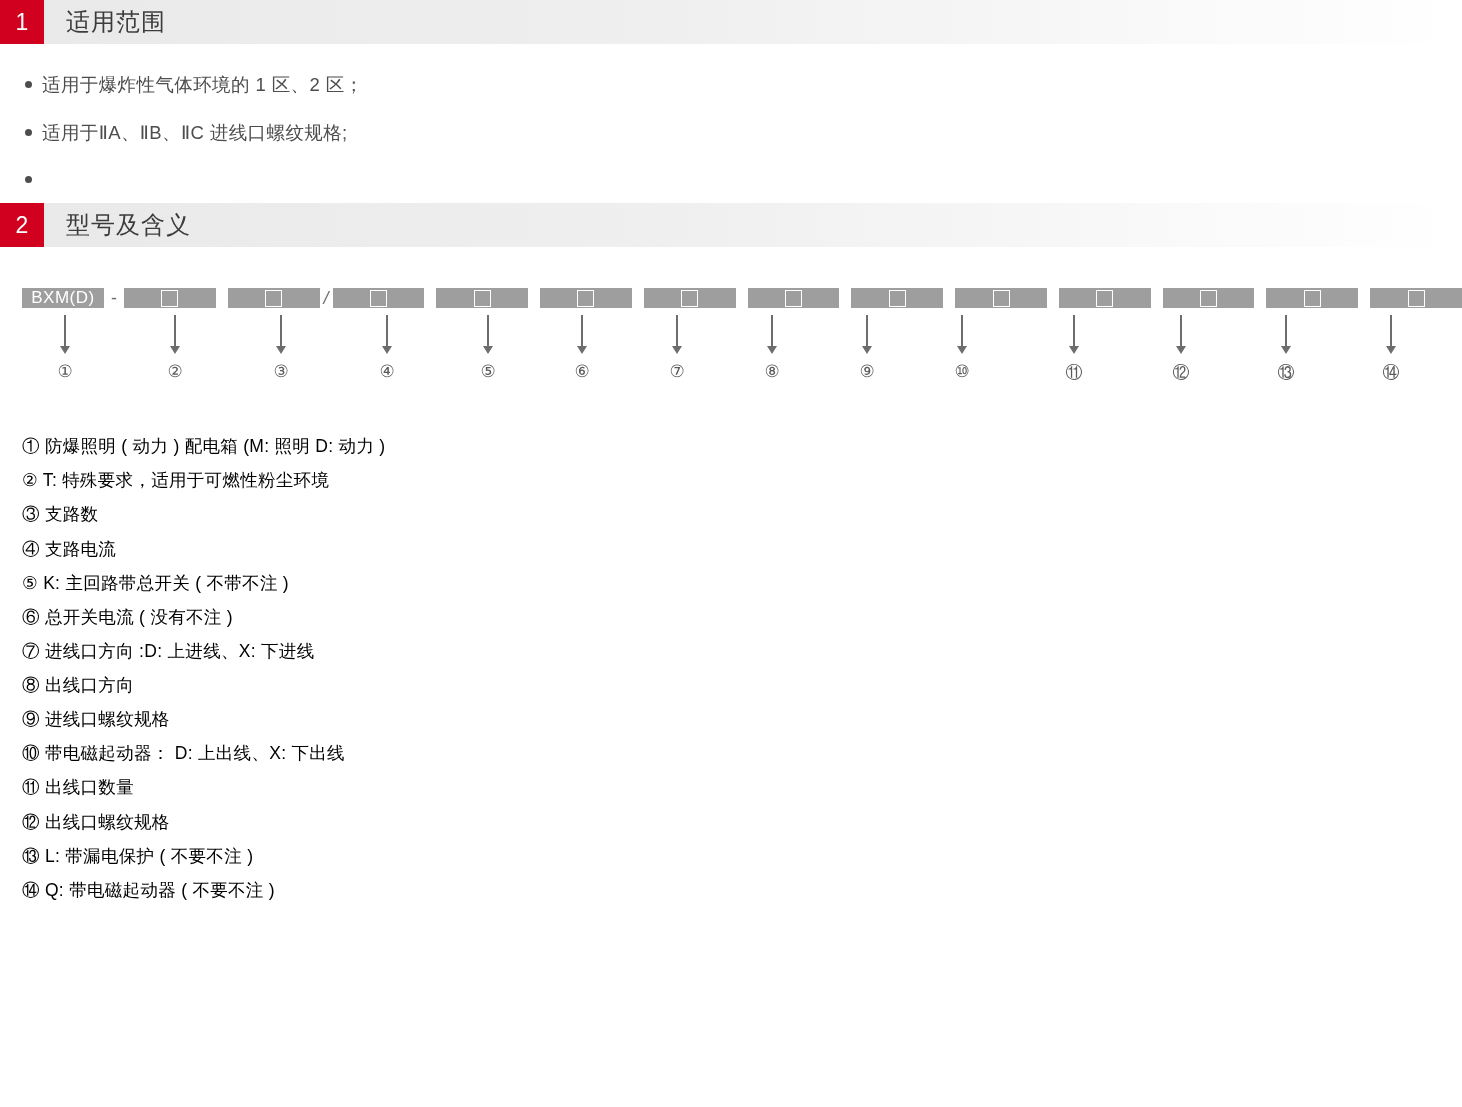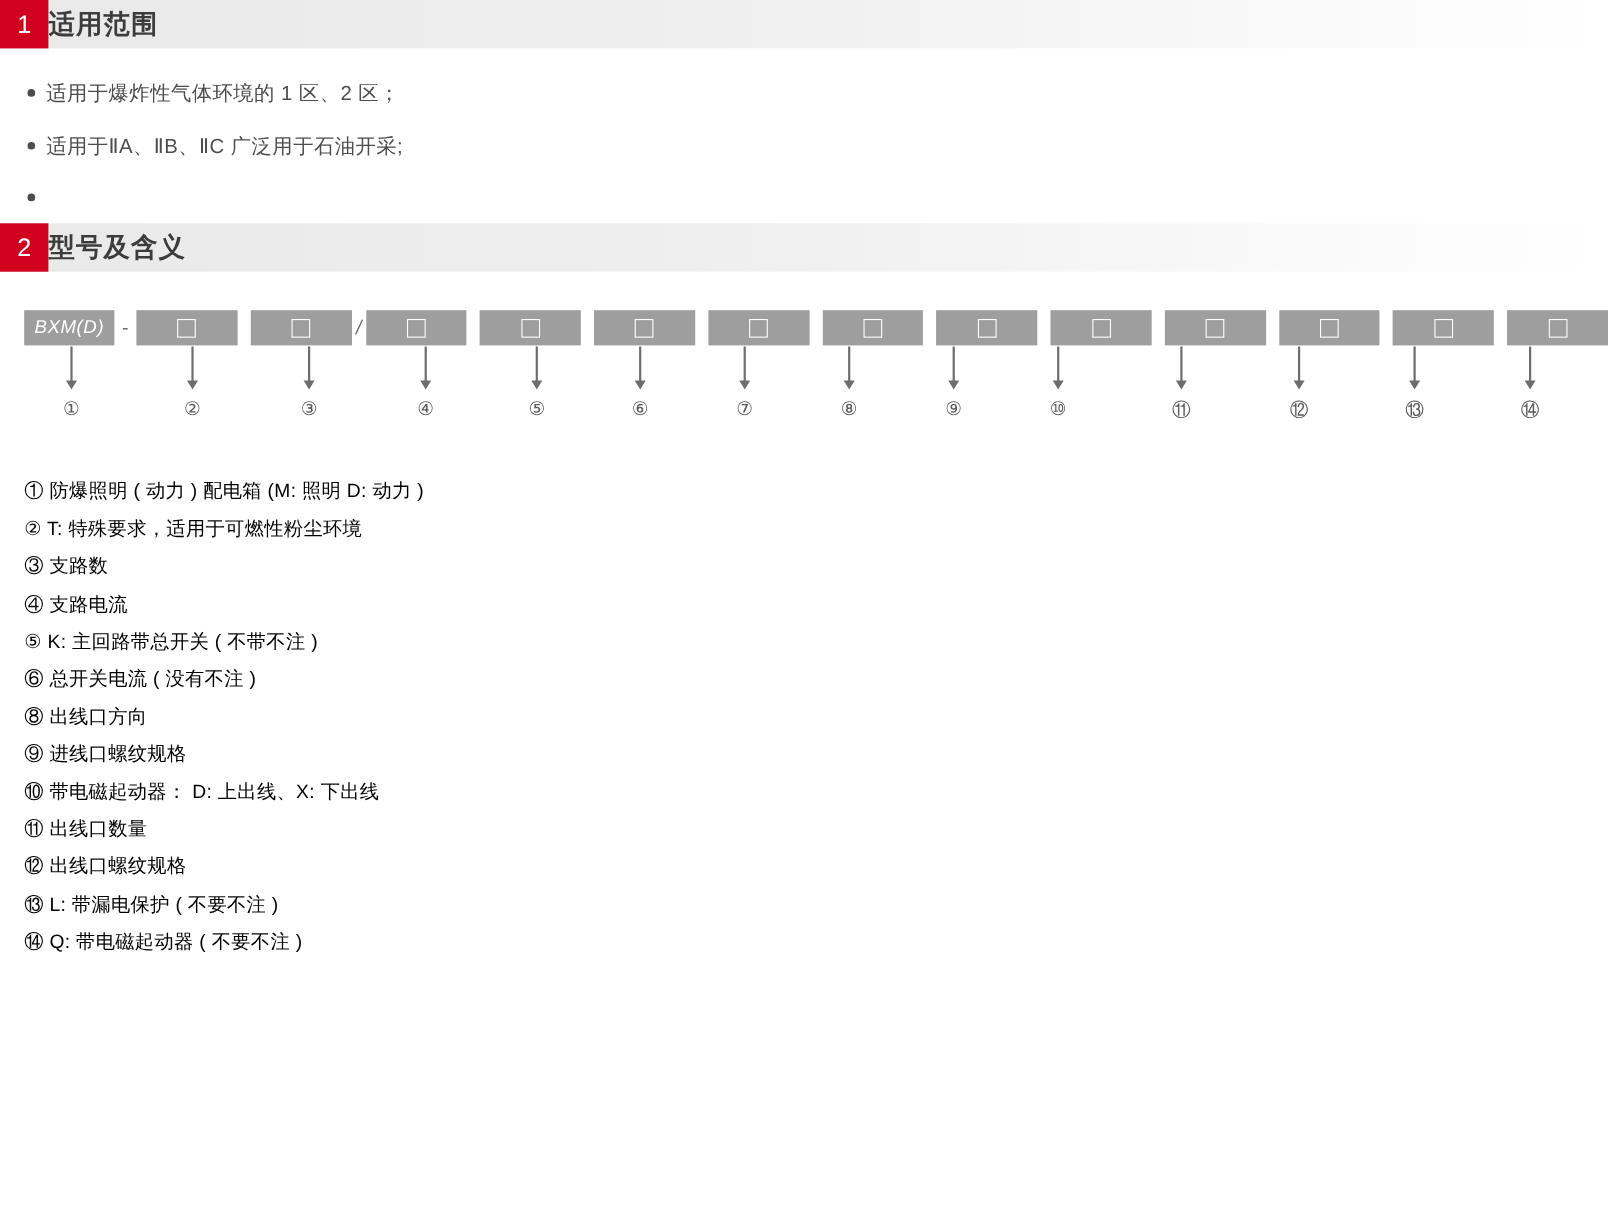--- a/index.html
+++ b/index.html
@@ -35,24 +35,24 @@
     color: #ffffff;
     font-size: 23px;
     display: flex;
     align-items: center;
     justify-content: center;
     font-family: "Liberation Sans", sans-serif;
   }
   .section-title {
     display: flex;
     align-items: center;
+    padding-left: 22px;
     font-size: 24px;
     color: #3c3c3c;
     letter-spacing: 1px;
-    font-weight: bold;
   }
 
   
   .scope-list {
     margin: 0;
     padding: 26px 0 0 0;
     list-style: none;
   }
   .scope-list li {
     position: relative;
@@ -83,27 +83,26 @@
     position: relative;
     margin-top: 34px;
     padding-left: 22px;
     display: flex;
     align-items: center;
     height: 34px;
   }
   .code-cell {
     background: #9e9e9e;
     color: #ffffff;
-    height: 32px;
+    height: 20px;
     display: flex;
     align-items: center;
     justify-content: center;
     font-size: 17px;
     letter-spacing: 0.5px;
-    font-style: italic;
   }
   .code-cell.prefix {
     width: 84px;
     font-size: 17px;
   }
   .code-cell.box {
     width: 94px;
   }
   .code-cell.box .sq {
     width: 15px;
@@ -178,21 +177,21 @@
     <div class="section-title">适用范围</div>
   </div>
 
   <ul class="scope-list">
     <li>
       <span class="dot"></span>
       <span>适用于爆炸性气体环境的 1 区、2 区；</span>
     </li>
     <li>
       <span class="dot"></span>
-      <span>适用于ⅡA、ⅡB、ⅡC 广泛用于石油开采;</span>
+      <span>适用于ⅡA、ⅡB、ⅡC 进线口螺纹规格;</span>
     </li>
     <li>
       <span class="dot"></span>
     </li>
   </ul>
 
   <div class="sec2-wrap">
     <div class="section-header">
       <div class="section-num">2</div>
       <div class="section-title">型号及含义</div>
@@ -277,20 +276,21 @@
       <span class="circled" style="left:1391px">⑭</span>
     </div>
 
     <div class="legend">
       <div class="legend-item">① 防爆照明 ( 动力 ) 配电箱 (M: 照明 D: 动力 )</div>
       <div class="legend-item">② T: 特殊要求，适用于可燃性粉尘环境</div>
       <div class="legend-item">③ 支路数</div>
       <div class="legend-item">④ 支路电流</div>
       <div class="legend-item">⑤ K: 主回路带总开关 ( 不带不注 )</div>
       <div class="legend-item">⑥ 总开关电流 ( 没有不注 )</div>
+      <div class="legend-item">⑦ 进线口方向 :D: 上进线、X: 下进线</div>
       <div class="legend-item">⑧ 出线口方向</div>
       <div class="legend-item">⑨ 进线口螺纹规格</div>
       <div class="legend-item">⑩ 带电磁起动器： D: 上出线、X: 下出线</div>
       <div class="legend-item">⑪ 出线口数量</div>
       <div class="legend-item">⑫ 出线口螺纹规格</div>
       <div class="legend-item">⑬ L: 带漏电保护 ( 不要不注 )</div>
       <div class="legend-item">⑭ Q: 带电磁起动器 ( 不要不注 )</div>
     </div>
   </div>
 

